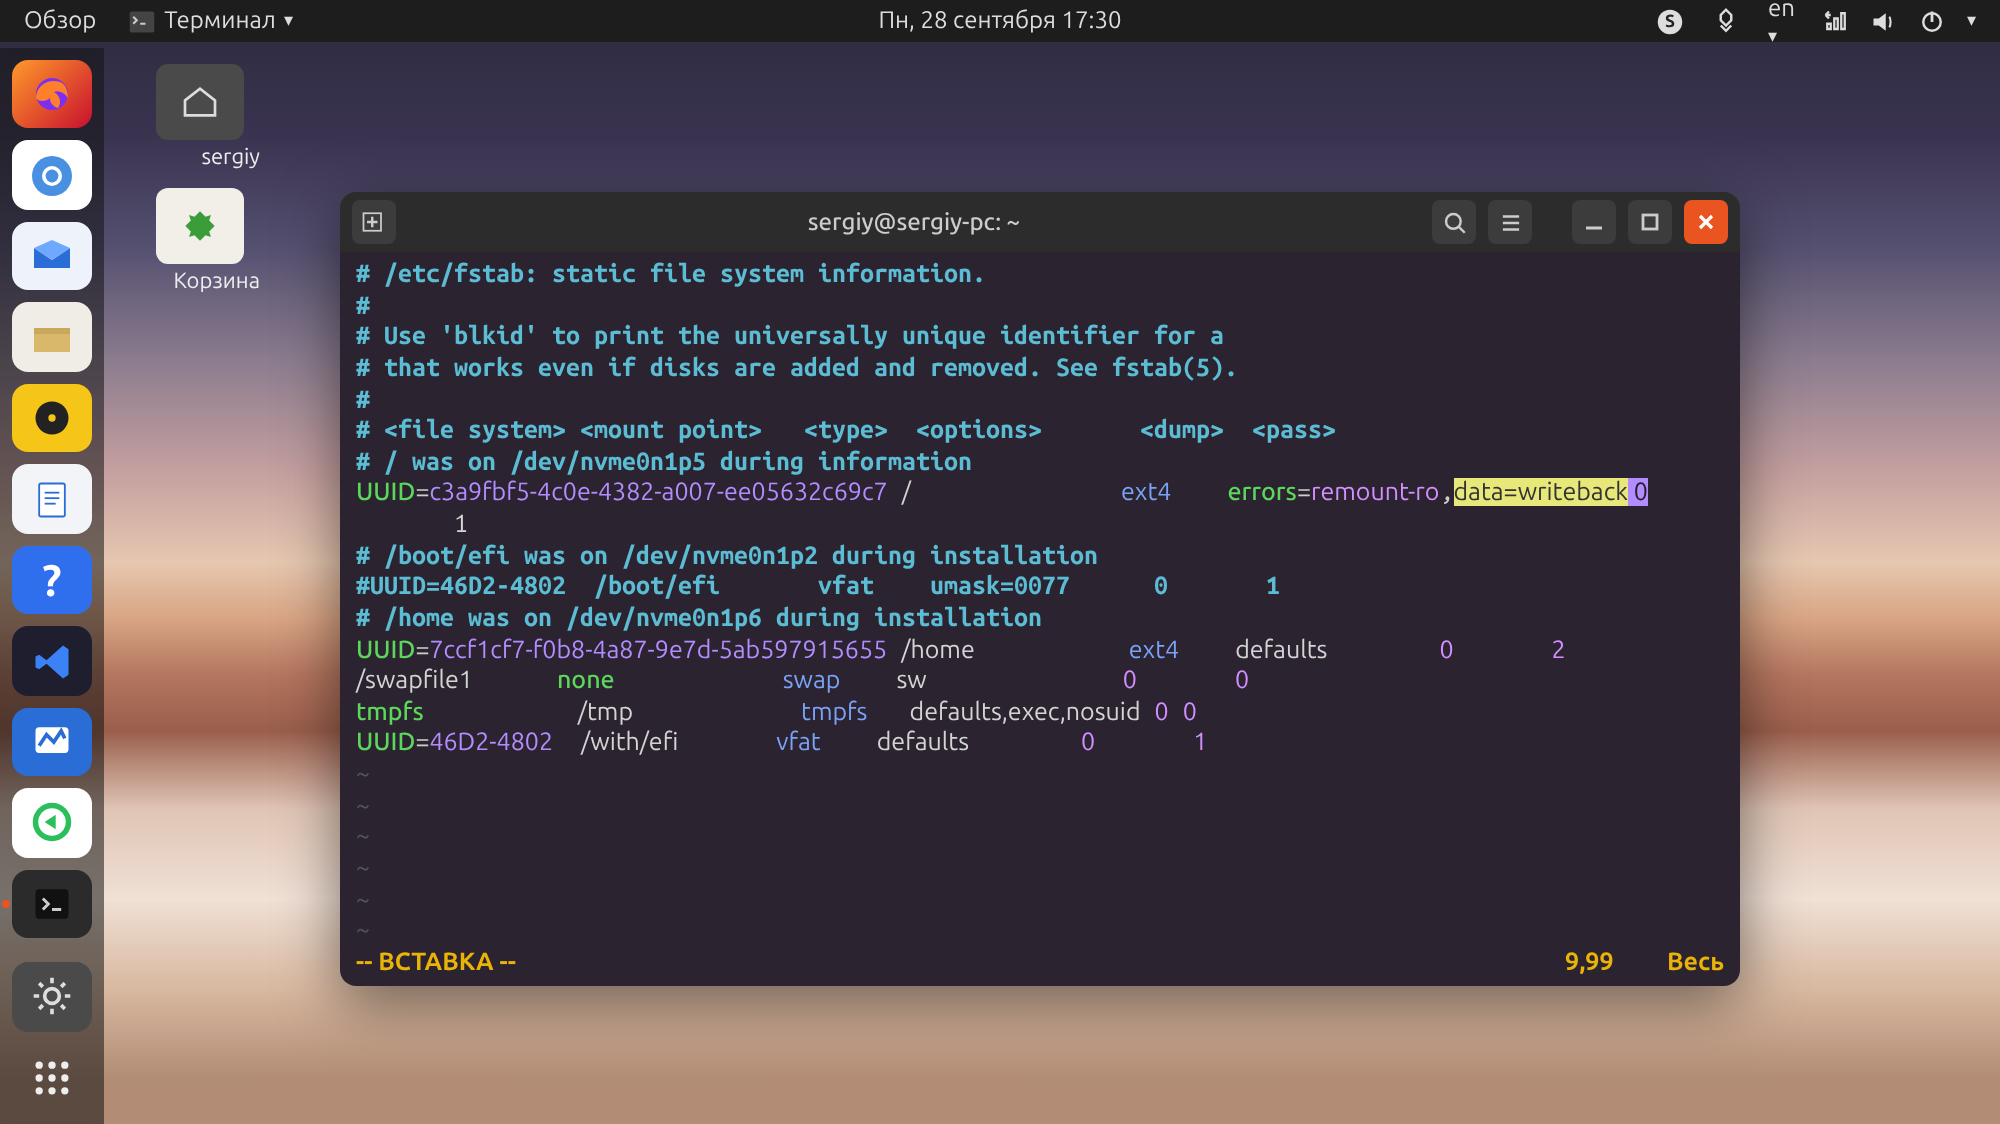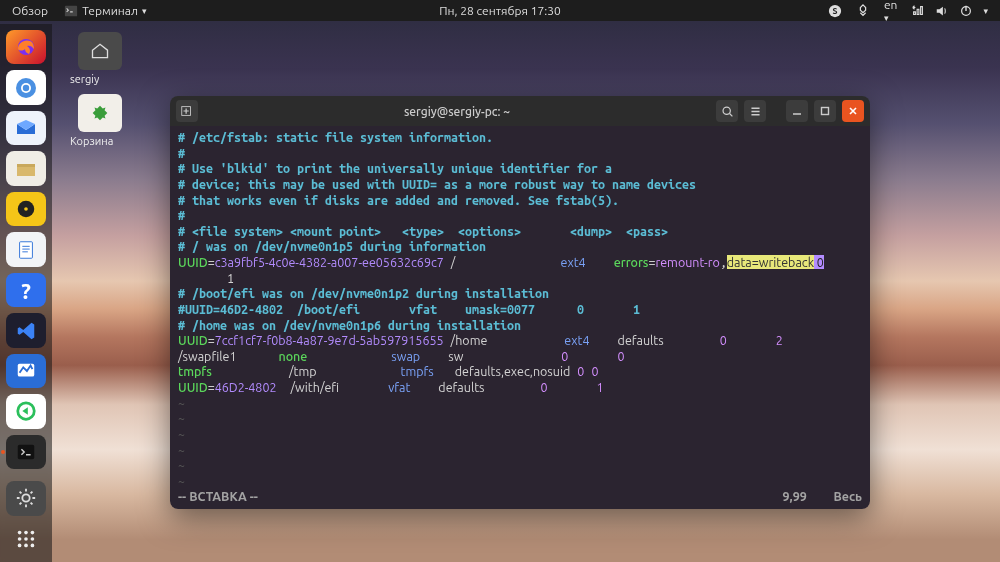--- a/index.html
+++ b/index.html
@@ -39,21 +39,21 @@
   }
   .dock-item.active::before {
     content: ""; position: absolute; left: -5px; width: 4px; height: 4px; border-radius: 50%;
     background: #e95420;
   }
   .dock-spacer { flex: 1; }
   .dock-apps { width: 40px; height: 40px; display:flex; align-items:center; justify-content:center; cursor:pointer;}
 
   
   .desktop-icon {
-    position: absolute; width: 60px; text-align: left;
+    position: absolute; width: 60px; text-align: right;
     color: #eee; font-size: 11px; cursor: pointer;
   }
   .desktop-icon .ic {
     width: 44px; height: 38px; margin: 0 auto 3px auto; border-radius: 6px;
     display:flex; align-items:center; justify-content:center;
   }
 
   
   .window {
     position: absolute; left: 170px; top: 96px; width: 700px;
@@ -77,21 +77,21 @@
   .c  { color: #5bbcd4; font-weight: bold; }   
   .kw { color: #5bd75b; font-weight: 500; }
   .val{ color: #b38cff; }
   .ty { color: #7aa2f7; }
   .opt{ color: #d4d4d4; }
   .rv { color: #d48fff; }
   .hl { background: #e8e87a; color: #333; }
   .hl2{ background: #b38cff; color: #222; }
   .tilde { color: #555; }
   .statusbar {
-    display:flex; justify-content:space-between; padding: 0; font-weight:bold; color:#a3a3a3;
+    display:flex; justify-content:space-between; padding: 0; font-weight:bold; color:#eab308;
     font-family: inherit; font-size: 12.5px;
   }
   .icon-btn { width:22px; height:22px; border-radius:4px; background:#3c3c3c; display:flex; align-items:center; justify-content:center; cursor:pointer;}
 </style>
 </head>
 <body>
 
 <div class="topbar">
   <span style="padding:0 6px; cursor:pointer;">Обзор</span>
   <div class="app-menu">
@@ -277,21 +277,20 @@
       <svg width="12" height="12" viewBox="0 0 12 12">
           <path d="M3 3l6 6M9 3l-6 6" stroke="#fff" stroke-width="1.6"></path>
         </svg>
     </div>
   </div>
 
   <div class="term-body">
     <pre class="tline c"># /etc/fstab: static file system information.</pre>
     <pre class="tline c">#</pre>
     <pre class="tline c"># Use 'blkid' to print the universally unique identifier for a</pre>
-    <pre class="tline c"># device; this may be used with UUID= as a more robust way to name devices</pre>
     <pre class="tline c"># that works even if disks are added and removed. See fstab(5).</pre>
     <pre class="tline c">#</pre>
     <pre class="tline c"># &lt;file system&gt; &lt;mount point&gt;   &lt;type&gt;  &lt;options&gt;       &lt;dump&gt;  &lt;pass&gt;</pre>
     <pre class="tline c"># / was on /dev/nvme0n1p5 during information</pre>
     <pre class="tline"><span class="kw">UUID</span>=<span class="val">c3a9fbf5-4c0e-4382-a007-ee05632c69c7</span> <span class="opt">/</span>               <span class="ty">ext4</span>    <span class="kw">errors</span>=<span class="rv">remount-ro</span>,<span class="hl">data=writeback</span><span class="hl2"> 0</span></pre>
     <pre class="tline opt">       1</pre>
     <pre class="tline c"># /boot/efi was on /dev/nvme0n1p2 during installation</pre>
     <pre class="tline c">#UUID=46D2-4802  /boot/efi       vfat    umask=0077      0       1</pre>
     <pre class="tline c"># /home was on /dev/nvme0n1p6 during installation</pre>
     <pre class="tline"><span class="kw">UUID</span>=<span class="val">7ccf1cf7-f0b8-4a87-9e7d-5ab597915655</span> <span class="opt">/home</span>           <span class="ty">ext4</span>    <span class="opt">defaults</span>        <span class="rv">0</span>       <span class="rv">2</span></pre>

